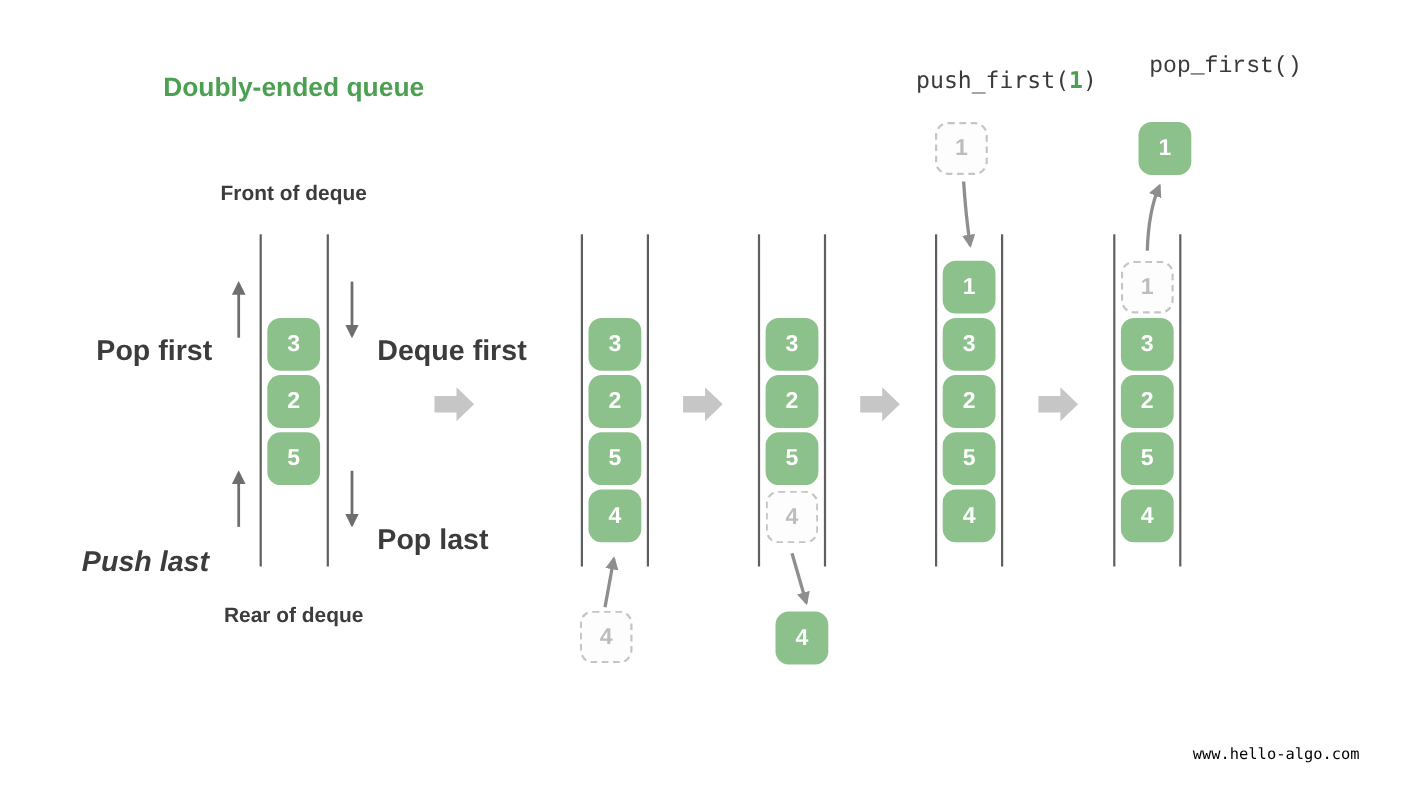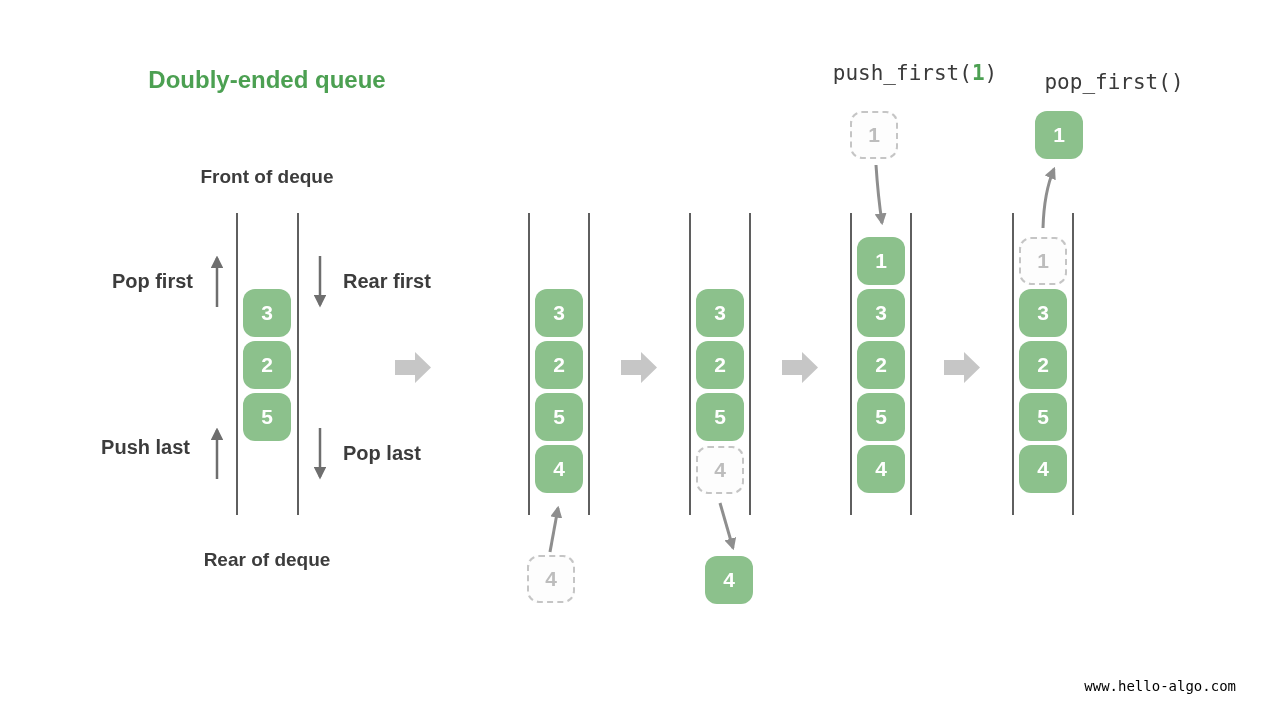--- a/index.html
+++ b/index.html
@@ -11,22 +11,23 @@
     overflow: hidden;
   }
   #canvas { position: absolute; left: 0; top: 0; width: 1280px; height: 720px; }
 
   .title {
     position: absolute; left: 87px; top: 59px; width: 360px;
     text-align: center; font-weight: bold; font-size: 24px;
     color: #4CA052; line-height: 41px;
   }
   .side-label {
-    position: absolute; font-weight: bold; font-size: 20px; color: #3C3C3C;
+    position: absolute; font-weight: bold; font-size: 26px; color: #3C3C3C;
     white-space: nowrap;
+    margin-top: 33px;
   }
   .center-label {
     position: absolute; width: 300px; text-align: center;
     font-weight: bold; font-size: 19px; color: #3C3C3C;
   }
 
   .vline {
     position: absolute; top: 213px; height: 302px; width: 2px;
     background: #5F5F5F;
   }
@@ -64,22 +65,22 @@
 <div id="canvas">
 
   <div class="title">
     <div>Doubly-ended queue</div>
   </div>
 
   <div class="center-label" style="left:117px; top:549px;">Rear of deque</div>
   <div class="center-label" style="left:117px; top:166px;">Front of deque</div>
 
   <div class="side-label" style="left:60px; top:270px; width:133px; text-align:right;">Pop first</div>
-  <div class="side-label" style="left:343px; top:270px;">Rear first</div>
-  <div class="side-label" style="left:57px; top:436px; width:133px; text-align:right;">Push last</div>
+  <div class="side-label" style="left:343px; top:270px;">Deque first</div>
+  <div class="side-label" style="left:57px; top:462px; width:133px; text-align:right;font-style:italic;">Push last</div>
   <div class="side-label" style="left:343px; top:442px;">Pop last</div>
 
   <div class="vline" style="left:236px;"></div>
   <div class="vline" style="left:297px;"></div>
   <div class="vline" style="left:528px;"></div>
   <div class="vline" style="left:588px;"></div>
   <div class="vline" style="left:689px;"></div>
   <div class="vline" style="left:749px;"></div>
   <div class="vline" style="left:850px;"></div>
   <div class="vline" style="left:910px;"></div>
@@ -110,21 +111,21 @@
   <div class="cell" style="left:857px; top:445px;">4</div>
 
   <div class="cell" style="left:1035px; top:111px;">1</div>
   <div class="cell ghost" style="left:1019px; top:237px;">1</div>
   <div class="cell" style="left:1019px; top:289px;">3</div>
   <div class="cell" style="left:1019px; top:341px;">2</div>
   <div class="cell" style="left:1019px; top:393px;">5</div>
   <div class="cell" style="left:1019px; top:445px;">4</div>
 
   <div class="code-label" style="left:815px; top:61px;"><span>push_first(</span><span class="arg">1</span><span>)</span></div>
-  <div class="code-label" style="left:1014px; top:70px;">pop_first()</div>
+  <div class="code-label" style="left:1014px; top:49px;font-family:Liberation Mono, monospace;">pop_first()</div>
 
   <div class="watermark">www.hello-algo.com</div>
 
   <svg class="arrow-layer" width="1280" height="720" viewBox="0 0 1280 720">
     <defs>
       <marker id="ah-dark" viewBox="0 0 10 10" refX="8" refY="5" markerWidth="5" markerHeight="5" orient="auto-start-reverse">
         <path d="M0,0 L10,5 L0,10 z" fill="#6E6E6E"></path>
       </marker>
       <marker id="ah-mid" viewBox="0 0 10 10" refX="8" refY="5" markerWidth="4" markerHeight="4" orient="auto-start-reverse">
         <path d="M0,0 L10,5 L0,10 z" fill="#8E8E8E"></path>

